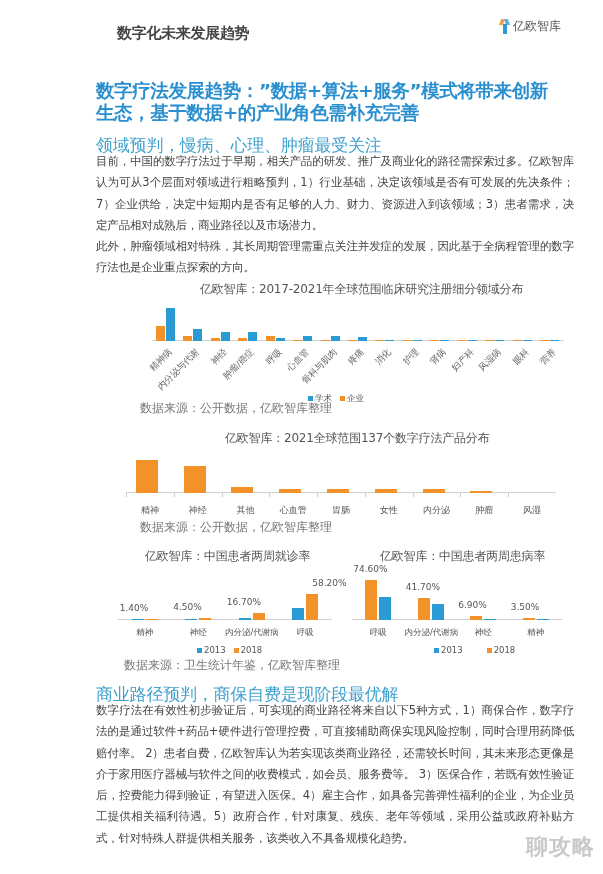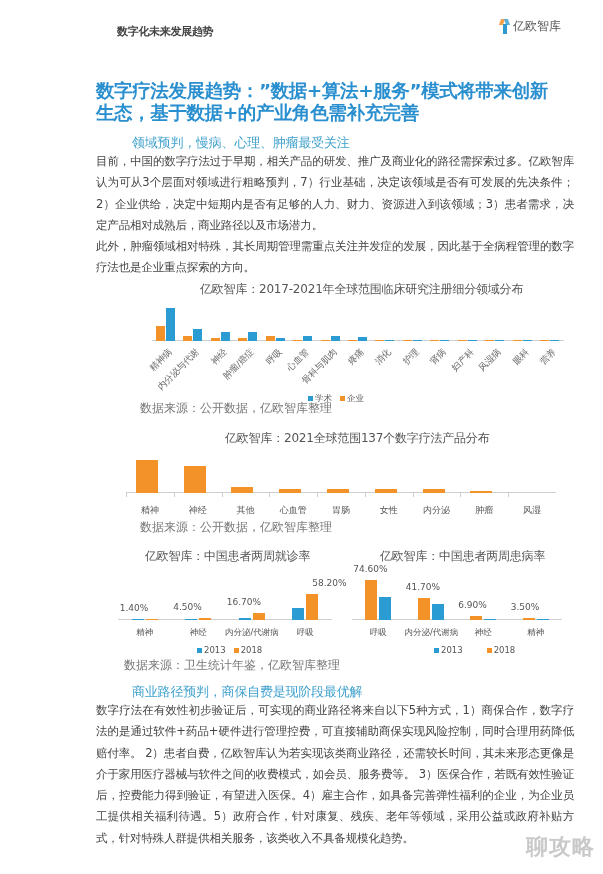--- a/index.html
+++ b/index.html
@@ -1,26 +1,26 @@
 <!DOCTYPE html>
 <html><head>
 <meta charset="utf-8">
 <style>
   html, body { margin:0; padding:0; background:#ffffff; }
   body { width:603px; height:874px; position:relative; overflow:hidden;
          font-family:"DejaVu Sans", "Liberation Sans", sans-serif; color:#333; }
   .abs { position:absolute; }
-  .hdr-title { left:117px; top:24px; font-size:11px; font-weight:bold; color:#444; letter-spacing:-0.3px; }
+  .hdr-title { left:117px; top:24px; font-size:15px; font-weight:bold; color:#444; letter-spacing:-0.3px; }
   .logo { left:500px; top:18px; display:flex; align-items:center; gap:3px; font-size:12px; color:#555; }
   .logo-mark { width:10px; height:15px; position:relative; }
   .logo-mark .a { position:absolute; left:0; top:0; width:4px; height:6px; background:#f5a04a; transform:skewX(-20deg); }
   .logo-mark .b { position:absolute; left:5px; top:0; width:4px; height:6px; background:#5ab0d8; transform:skewX(20deg); }
   .logo-mark .c { position:absolute; left:3px; top:5px; width:4px; height:10px; background:#2d9bd0; }
   .main-title { left:96px; top:80px; width:470px; font-size:18.5px; line-height:22px; font-weight:bold; color:#2a8fcf; letter-spacing:-0.4px; }
-  .sub-head { left:96px; font-size:13px; color:#3ea0cc; letter-spacing:-0.2px;margin-left:36px; }
+  .sub-head { left:96px; font-size:17px; color:#3ea0cc; letter-spacing:-0.2px; }
   .para { left:96px; width:478px; font-size:11.5px; line-height:21.3px; color:#444; letter-spacing:-0.15px; text-align:justify; }
   .para p { margin:0; }
   .chart-title { font-size:12px; color:#555; white-space:nowrap; letter-spacing:-0.2px; }
   .src { font-size:12px; color:#777; white-space:nowrap; }
   .axis { height:1px; background:#cfcfcf; }
   .bar { position:absolute; bottom:0; }
   .blue { background:#2b9bd3; }
   .orange { background:#f39229; }
   .xlab-rot { position:absolute; font-size:9px; color:#666; white-space:nowrap; transform-origin:right top; transform:rotate(-45deg); }
   .xlab { position:absolute; font-size:9px; color:#555; white-space:nowrap; text-align:center; }
@@ -39,21 +39,21 @@
       <span class="b"></span>
       <span class="c"></span>
     </span>
   <span>亿欧智库</span>
 </div>
 
 <div class="abs main-title">数字疗法发展趋势：”数据+算法+服务”模式将带来创新生态，基于数据+的产业角色需补充完善</div>
 
 <div class="abs sub-head" style="top:134px;">领域预判，慢病、心理、肿瘤最受关注</div>
 <div class="abs para" style="top:151px;">
-  <p>目前，中国的数字疗法过于早期，相关产品的研发、推广及商业化的路径需探索过多。亿欧智库认为可从3个层面对领域进行粗略预判，7）行业基础，决定该领域是否有可发展的先决条件；2）企业供给，决定中短期内是否有足够的人力、财力、资源进入到该领域；3）患者需求，决定产品相对成熟后，商业路径以及市场潜力。</p>
+  <p>目前，中国的数字疗法过于早期，相关产品的研发、推广及商业化的路径需探索过多。亿欧智库认为可从3个层面对领域进行粗略预判，1）行业基础，决定该领域是否有可发展的先决条件；7）企业供给，决定中短期内是否有足够的人力、财力、资源进入到该领域；3）患者需求，决定产品相对成熟后，商业路径以及市场潜力。</p>
   <p>此外，肿瘤领域相对特殊，其长周期管理需重点关注并发症的发展，因此基于全病程管理的数字疗法也是企业重点探索的方向。</p>
 </div>
 
 <div class="abs chart-title" style="left:200px; top:281px;">亿欧智库：2017-2021年全球范围临床研究注册细分领域分布</div>
 <div class="abs" id="chart1" style="left:152px; top:305px; width:412px; height:36px;">
   <div class="abs axis" style="left:0; right:0; bottom:0;"></div>
 <div class="bar orange" style="left: 3.73333px; width: 9px; height: 15.4286px;"></div>
     <div class="bar blue" style="left: 13.7333px; width: 9px; height: 33.4286px;"></div>
     <div class="bar orange" style="left: 31.2px; width: 9px; height: 5.14286px;"></div>
     <div class="bar blue" style="left: 41.2px; width: 9px; height: 11.5714px;"></div>

